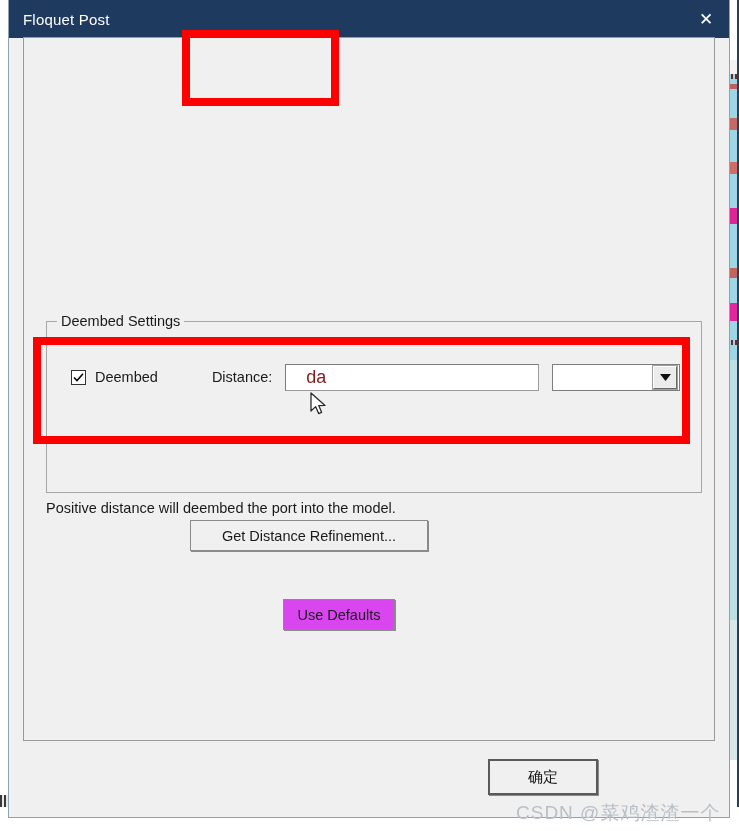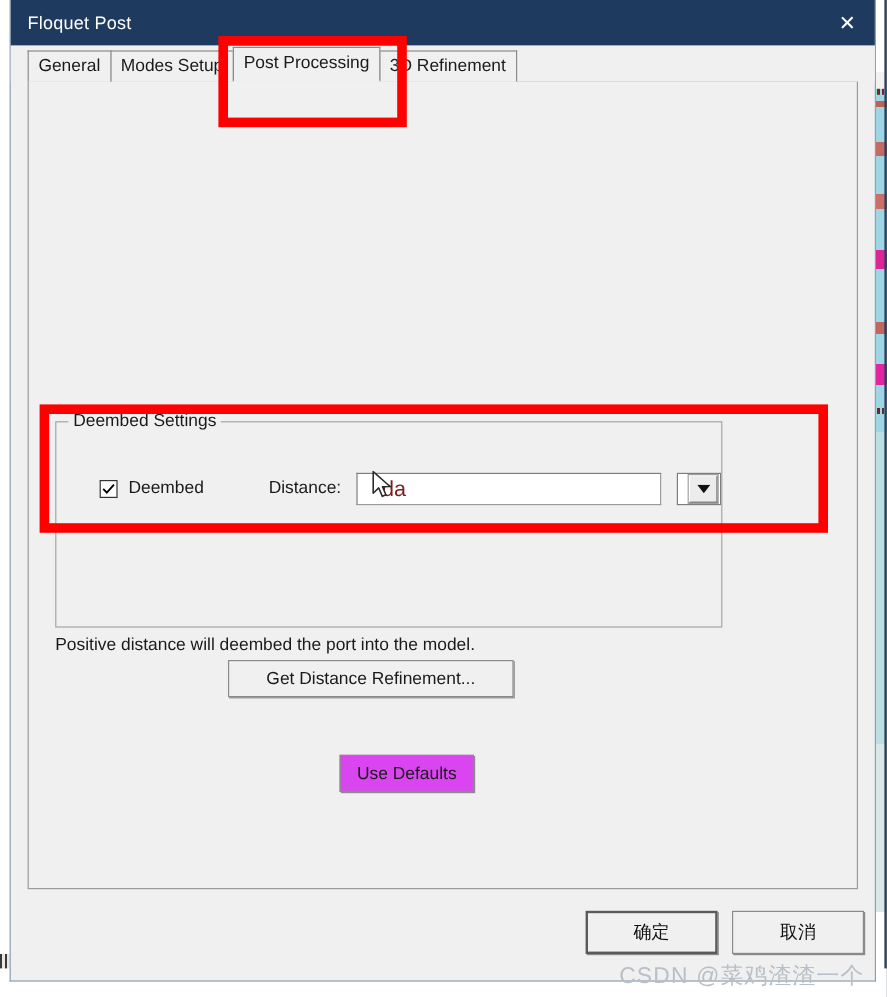--- a/index.html
+++ b/index.html
@@ -139,42 +139,42 @@
     background: #f0f0f0;
     flex: 1 1 auto;
     position: relative;
     margin-top: -1px;
   }
 
   
   #deembed-group {
     position: absolute;
     left: 22px; top: 283px;
-    width: 556px; height: 172px;
+    width: 656px; height: 172px;
     border: 1px solid #a6a6a6;
   }
   #deembed-legend {
     position: absolute;
     left: 10px; top: -9px;
     background: #f0f0f0;
     padding: 0 4px;
     font-size: 14.5px;
     color: #1a1a1a;
   }
   #deembed-row {
     position: absolute;
     left: 0; top: 40px;
     width: 100%;
     height: 30px;
     display: flex;
     align-items: center;
   }
   #cb-wrap {
     display: flex; align-items: center;
-    margin-left: 36px;
+    margin-left: 24px;
     cursor: default;
   }
   #deembed-check {
     width: 15px; height: 15px;
     border: 1px solid #333;
     background: #fff;
     display: inline-flex;
     align-items: center; justify-content: center;
     font-size: 12px;
     line-height: 1;
@@ -332,26 +332,20 @@
   <div id="bg-bottom-hatch"></div>
 </div>
 
 <div id="dialog">
 
   <div id="titlebar">
     <span id="title-text">Floquet Post</span>
     <div id="close-btn">✕</div>
   </div>
 
-  <div id="tabstrip">
-    <div class="tab">General</div>
-    <div class="tab">Modes Setup</div>
-    <div class="tab selected">Post Processing</div>
-    <div class="tab">3D Refinement</div>
-  </div>
 
   <div id="tabpanel">
 
     <fieldset-like id="deembed-group">
       <span id="deembed-legend">Deembed Settings</span>
 
       <div id="deembed-row">
 
         <label id="cb-wrap">
           <span id="deembed-check">
@@ -381,21 +375,20 @@
     <div id="hint-text">Positive distance will deembed the port into the model.</div>
 
     <div id="get-distance-btn">Get Distance Refinement...</div>
 
     <div id="use-defaults-btn">Use Defaults</div>
 
   </div>
 
   <div id="footer">
     <div class="footer-btn" id="ok-btn">确定</div>
-    <div class="footer-btn" id="cancel-btn">取消</div>
   </div>
 
 </div>
 
 <div class="annot" id="annot-tab"></div>
 <div class="annot" id="annot-deembed"></div>
 
 <svg id="cursor" width="20" height="26" viewBox="0 0 20 26">
   <path d="M1 1 L1 19 L5.6 14.6 L8.6 21.6 L11.6 20.3 L8.7 13.6 L15 13.4 Z" fill="#ffffff" stroke="#2b2b2b" stroke-width="1.3" stroke-linejoin="round"></path>
 </svg>

